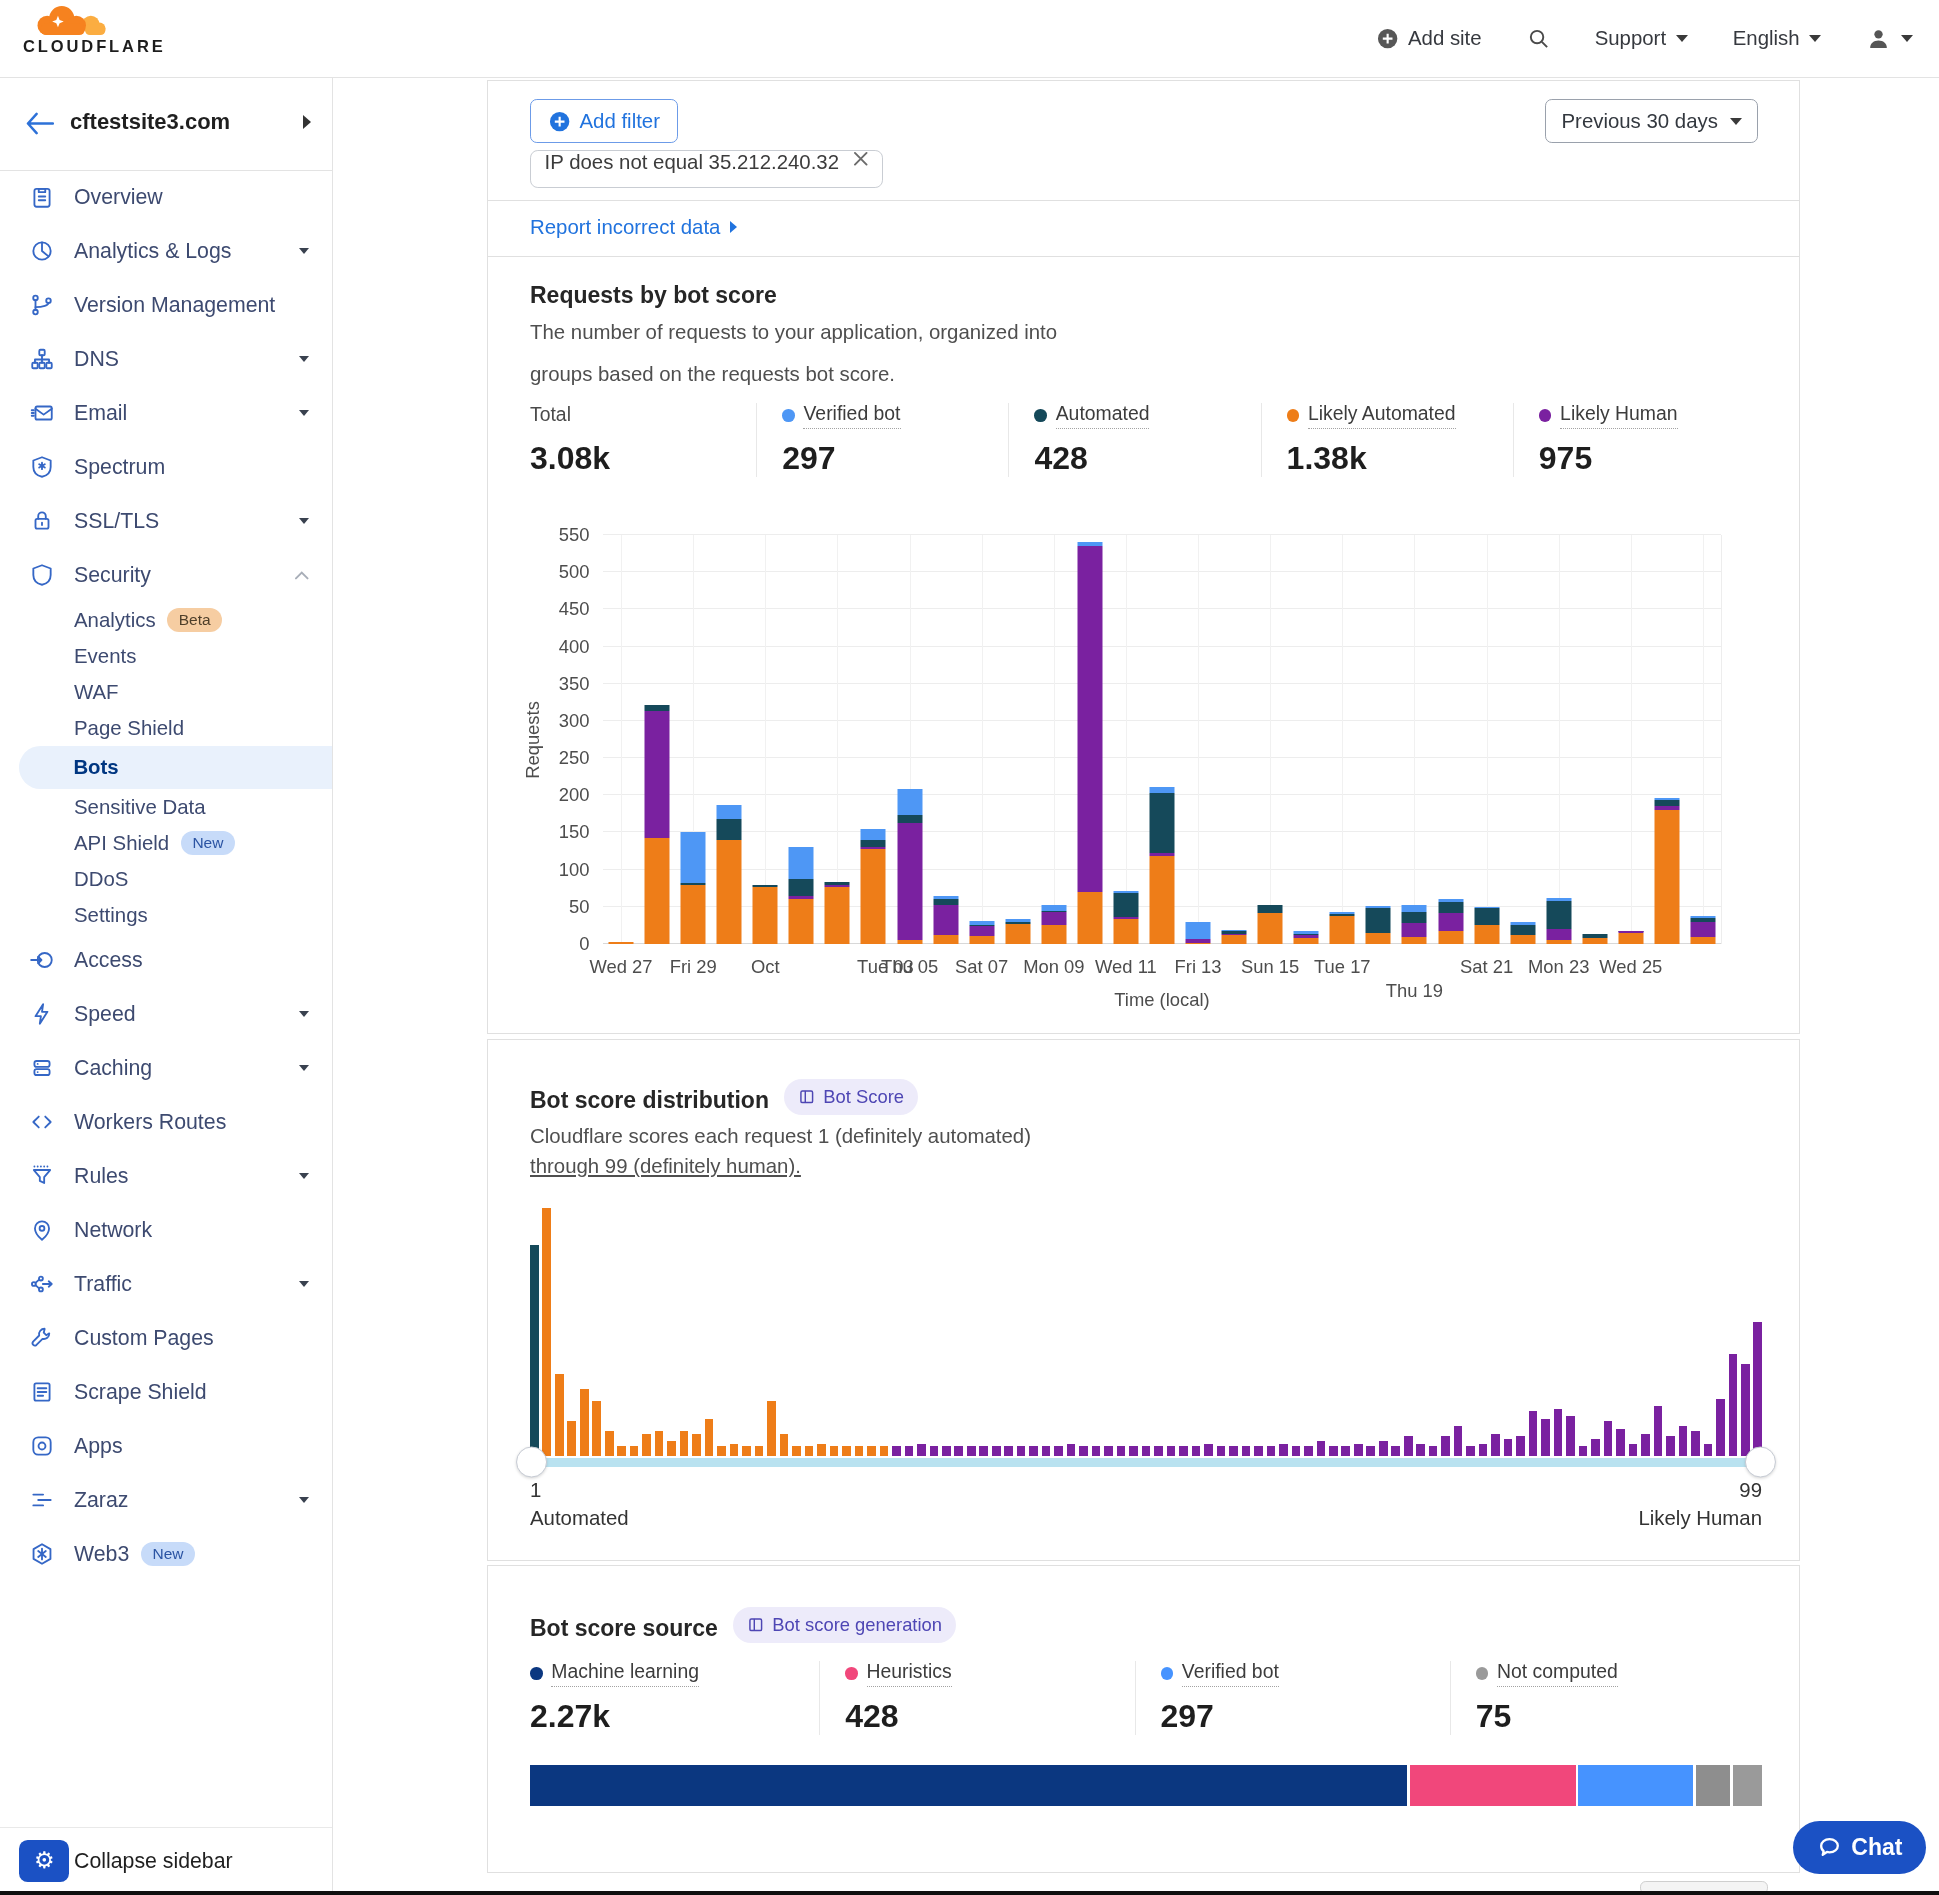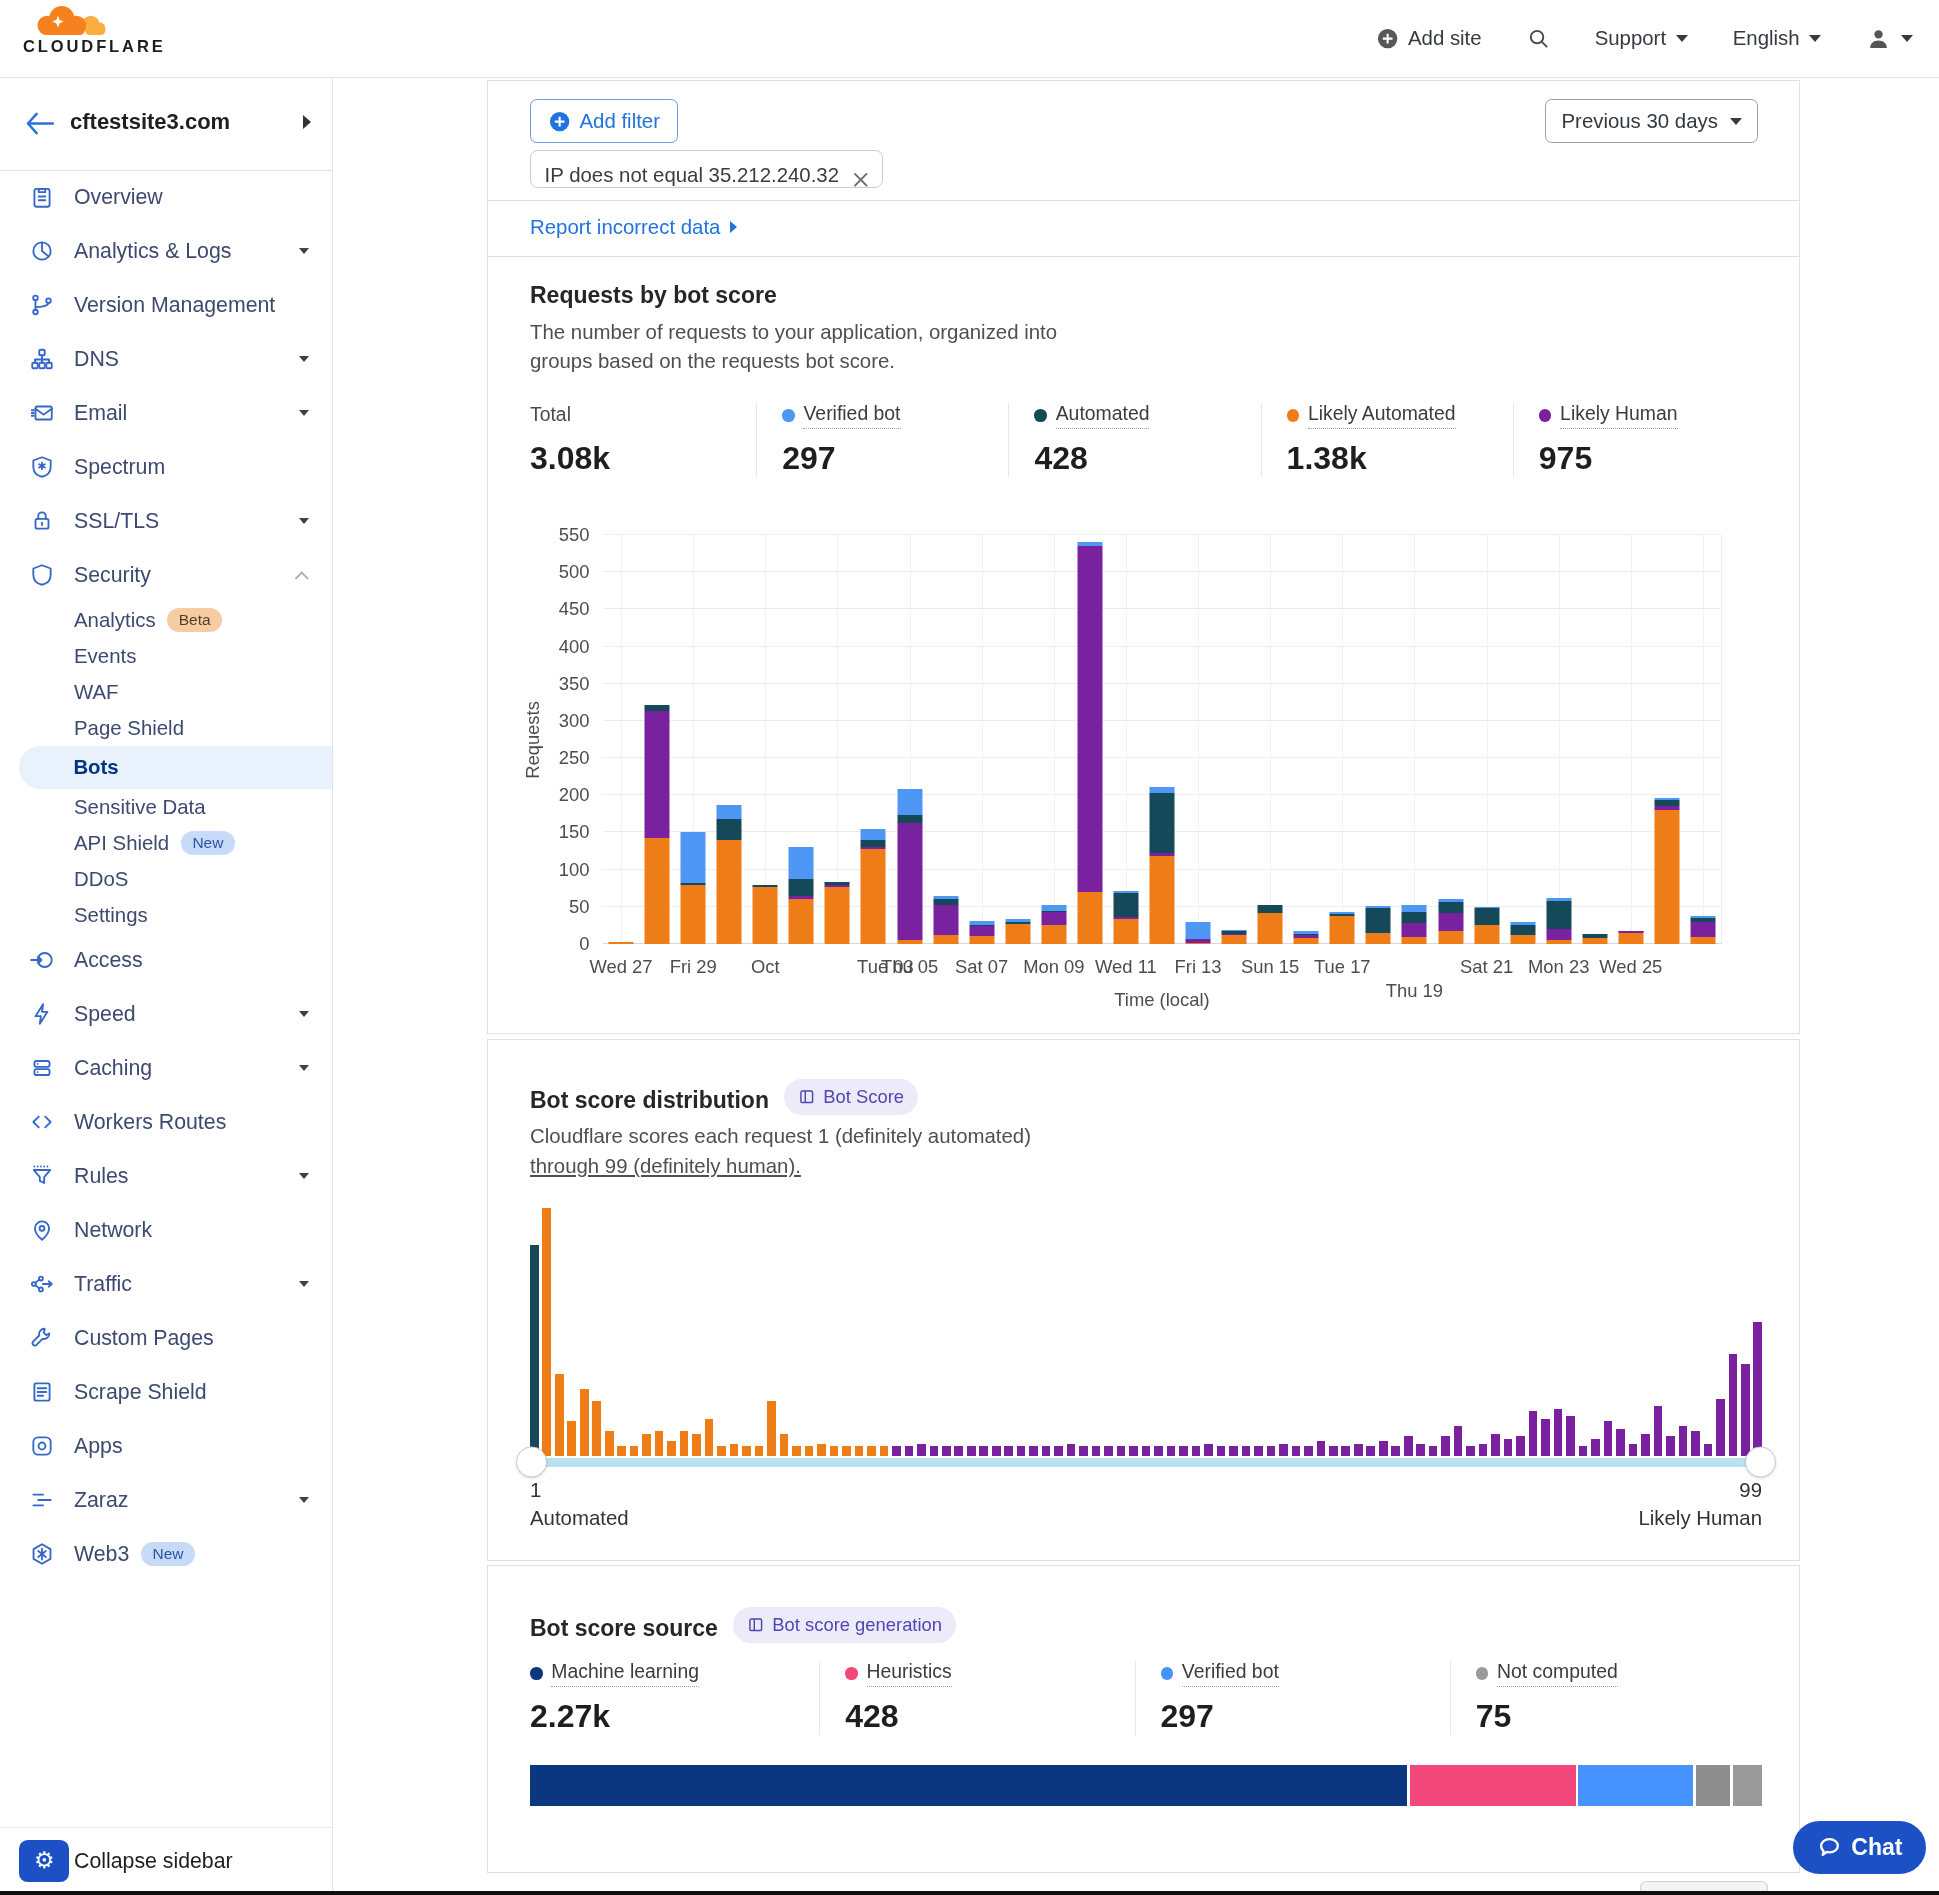--- a/index.html
+++ b/index.html
@@ -35,21 +35,21 @@
   
   .card{position:absolute;left:487px;width:1313px;background:#fff;border:1px solid #E0E0E0;box-sizing:border-box;}
   .filter-card{top:80px;height:121px;}
   .report-row{top:201px;height:56px;border-top:none;}
   .requests-card{top:257px;height:777px;border-top:none;}
   .dist-card{top:1039px;height:522px;}
   .source-card{top:1565px;height:308px;}
   .card-title{position:absolute;left:42px;font-size:23px;font-weight:700;color:#262626;}
   .card-desc{position:absolute;left:42px;font-size:20.4px;color:#4F4F4F;}
   .add-filter-btn{position:absolute;left:42px;top:18.4px;height:44px;display:inline-flex;align-items:center;gap:9.7px;padding:0 17.5px;border:1.9px solid #6C9BE8;border-radius:6.8px;color:#2173DE;font-size:20.4px;background:#fff;cursor:pointer;box-sizing:border-box;}
-  .chip{position:absolute;left:42px;top:69px;height:38px;display:inline-flex;align-items:flex-end;gap:13.6px;padding:0 13.6px;border:1px solid #C9CDD3;border-radius:7.8px;font-size:20.4px;color:#3C3C3C;box-sizing:border-box;}
+  .chip{position:absolute;left:42px;top:69px;height:38px;display:inline-flex;align-items:flex-start;gap:13.6px;padding:0 13.6px;border:1px solid #C9CDD3;border-radius:7.8px;font-size:20.4px;color:#3C3C3C;box-sizing:border-box;}
   .range-btn{position:absolute;right:41px;top:18.4px;height:44px;display:inline-flex;align-items:center;gap:11.6px;padding:0 15.5px;border:1px solid #9AA1AC;border-radius:6.8px;font-size:20.4px;color:#33383F;background:#fff;cursor:pointer;box-sizing:border-box;}
   .report-link{position:absolute;left:42px;top:14.6px;display:inline-flex;align-items:center;gap:9.7px;font-size:20.4px;color:#2173DE;cursor:pointer;}
   .tri-right{width:0;height:0;border-top:6.8px solid transparent;border-bottom:6.8px solid transparent;border-left:7.8px solid #2173DE;}
   
   .stats-row{position:absolute;left:42px;right:34px;display:flex;}
   .stat-col{flex:1;border-left:1px solid #E8E8E8;padding-left:25px;}
   .stat-col:first-child{border-left:none;padding-left:0;}
   .stat-top{display:flex;align-items:center;gap:8.7px;height:25px;}
   .dot{width:12.6px;height:12.6px;border-radius:50%;display:inline-block;}
   .stat-label{font-size:19.4px;color:#3C3C3C;border-bottom:1.9px dotted #A3A3A3;padding-bottom:2.9px;cursor:pointer;}
@@ -415,21 +415,21 @@
   <div class="card report-row">
     <div class="report-link">
       <span>Report incorrect data</span>
       <span class="tri-right"></span>
     </div>
   </div>
 
   <div class="card requests-card">
     <div class="card-title" style="top:25px;">Requests by bot score</div>
     <div class="card-desc" style="top:64px;">The number of requests to your application, organized into</div>
-    <div class="card-desc" style="top:93px;">groups based on the requests bot score.</div>
+    <div class="card-desc" style="top:106px;">groups based on the requests bot score.</div>
     <div class="stats-row" style="top:146px;" id="req-stats">
         <div class="stat-col">
           <div class="stat-top">
             <span class="stat-label plain">Total</span>
           </div>
           <div class="stat-value">3.08k</div>
         </div>
         <div class="stat-col">
           <div class="stat-top">
             <span class="dot" style="background:#4E97F5"></span>

